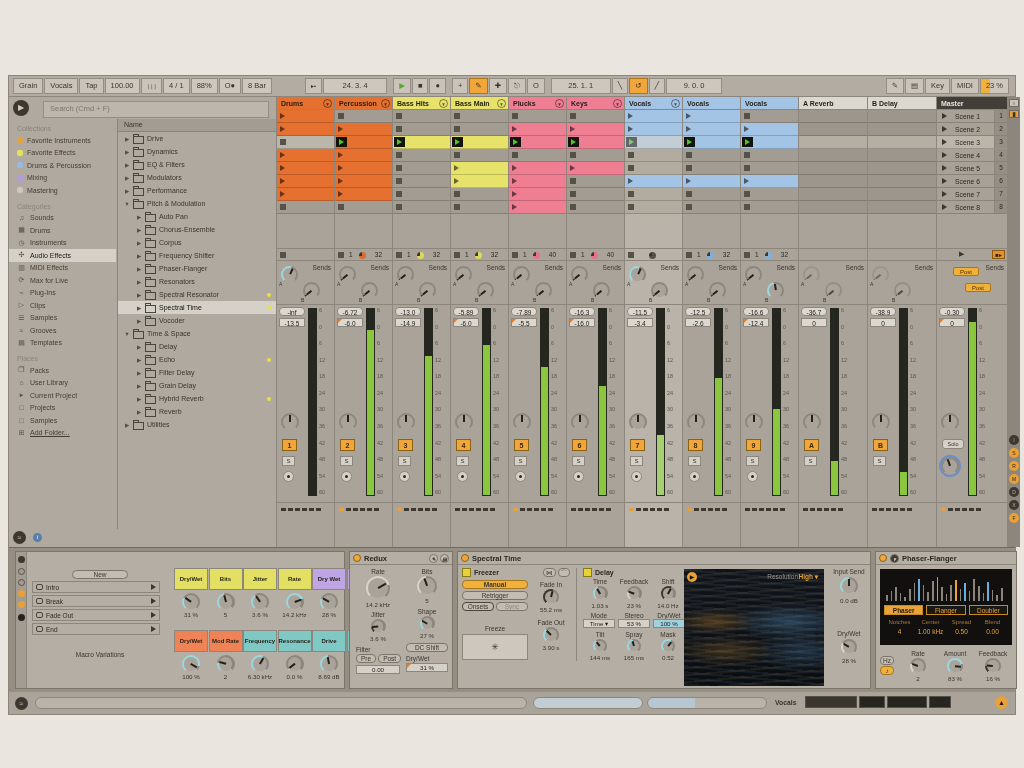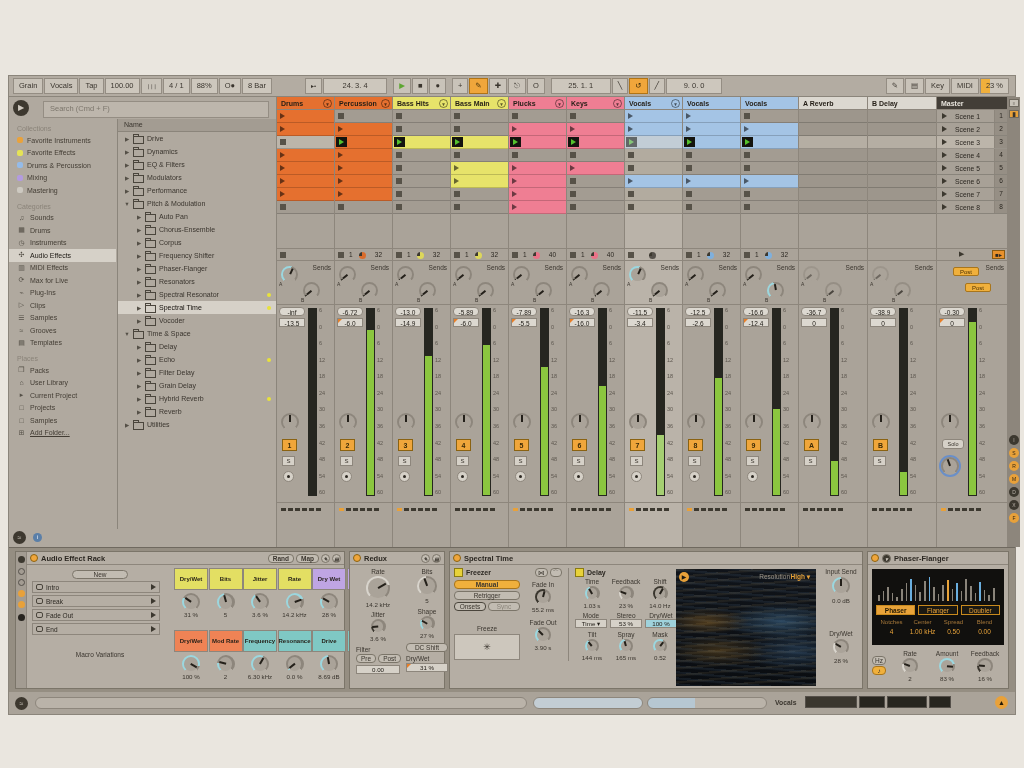--- a/index.html
+++ b/index.html
@@ -1350,30 +1350,20 @@
 
     <div class="dev" style="width:330px">
       <div class="rackrail">
         <i style="top:4px;background:#3c382f"></i>
         <i style="top:16px;border:1px solid #55504a;box-sizing:border-box"></i>
         <i style="top:27px;border:1px solid #55504a;box-sizing:border-box"></i>
         <i style="top:38px;background:#e8a13a"></i>
         <i style="top:49px;background:#e8a13a"></i>
         <i style="top:62px;background:#26231e"></i>
       </div>
-      <div class="dtitle" style="margin-left:11px">
-        <i class="led"></i>
-        <span>Audio Effect Rack</span>
-        <span class="dtr">
-          <span class="pill">Rand</span>
-          <span class="pill">Map</span>
-          <i class="circ">✎</i>
-          <i class="circ">▤</i>
-        </span>
-      </div>
       <div class="abs" style="left:16px;top:17px;width:136px;height:118px">
         <div class="pill" style="width:56px;margin:1px auto;text-align:center;border-radius:6px">New</div>
         <div id="varlist">
             <div class="varrow">
               <span class="cam"></span>
               <span>Intro</span>
               <span class="go"></span>
             </div>
             <div class="varrow">
               <span class="cam"></span>
@@ -1474,21 +1464,21 @@
           <div class="macro" style="left: 172.5px; top: 62px;">
             <div class="machdr" style="background: rgb(127, 200, 196);">LFO Frequen</div>
             <div class="knob" style="height: 18px; width: 18px; --f: 40deg; --ac: #9bd7df; margin: 3px auto 0px;">
               <i class="pt" style="transform: rotate(-90deg);"></i>
             </div>
             <div class="kval">0.26 Hz</div>
           </div>
         </div>
     </div>
 
-    <div class="dev" style="width:96px">
+    <div class="dev" style="width:104px">
       <div class="dtitle">
         <i class="led"></i>
         <span>Redux</span>
         <span class="dtr">
             <i class="circ">✎</i>
             <i class="circ">▤</i>
           </span>
       </div>
       <div class="abs" style="left:6px;top:16px;width:44px">
         <div class="klabel">Rate</div>

